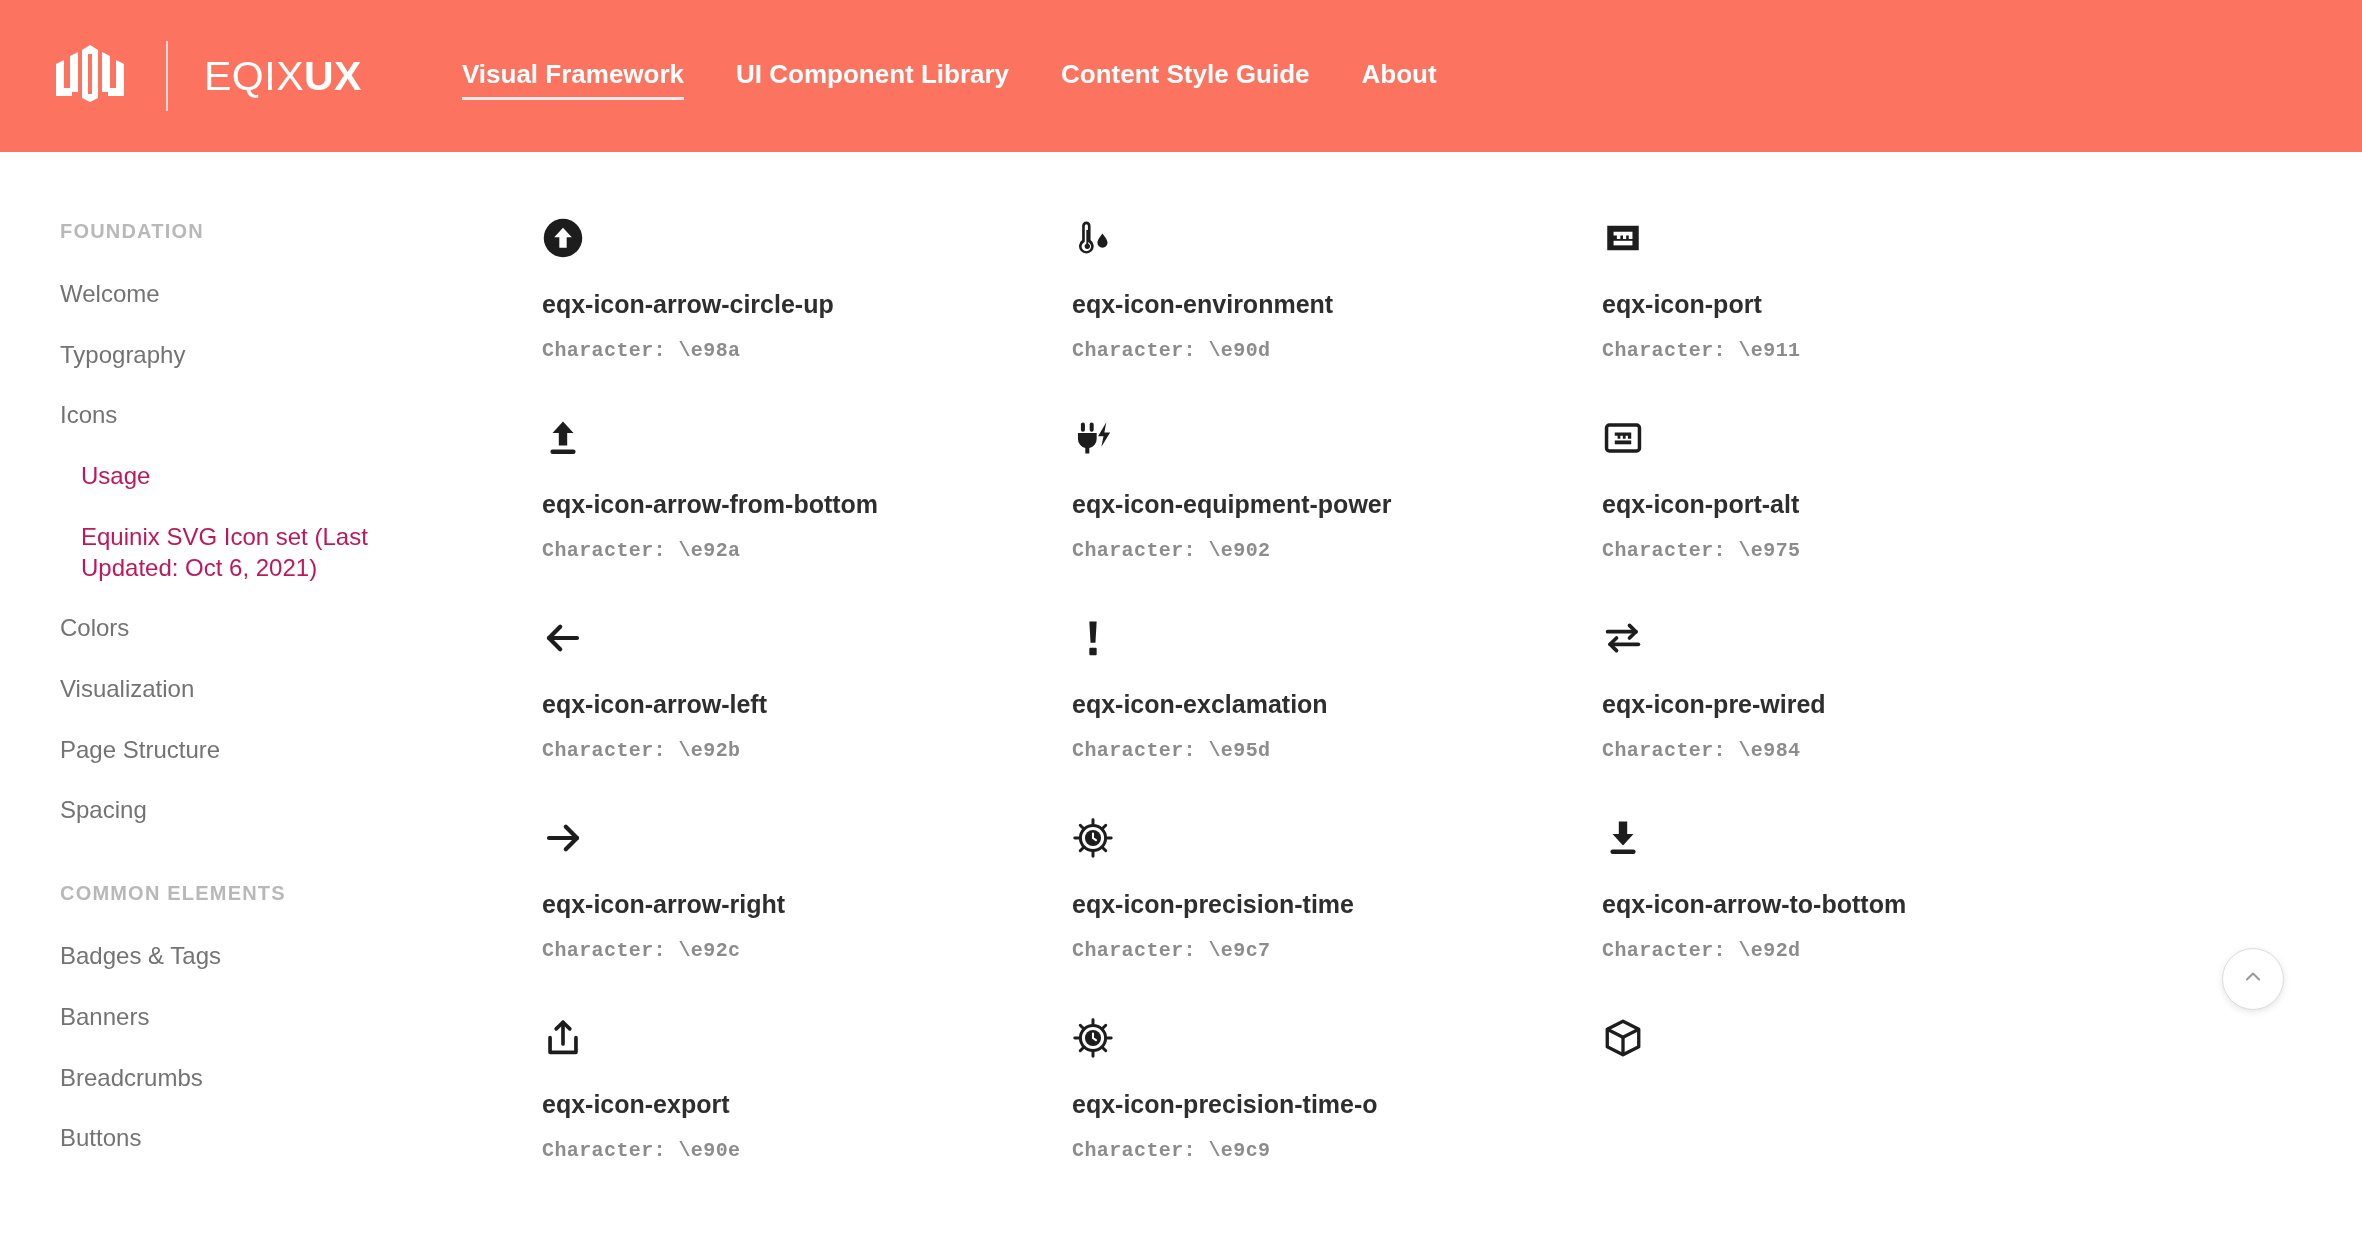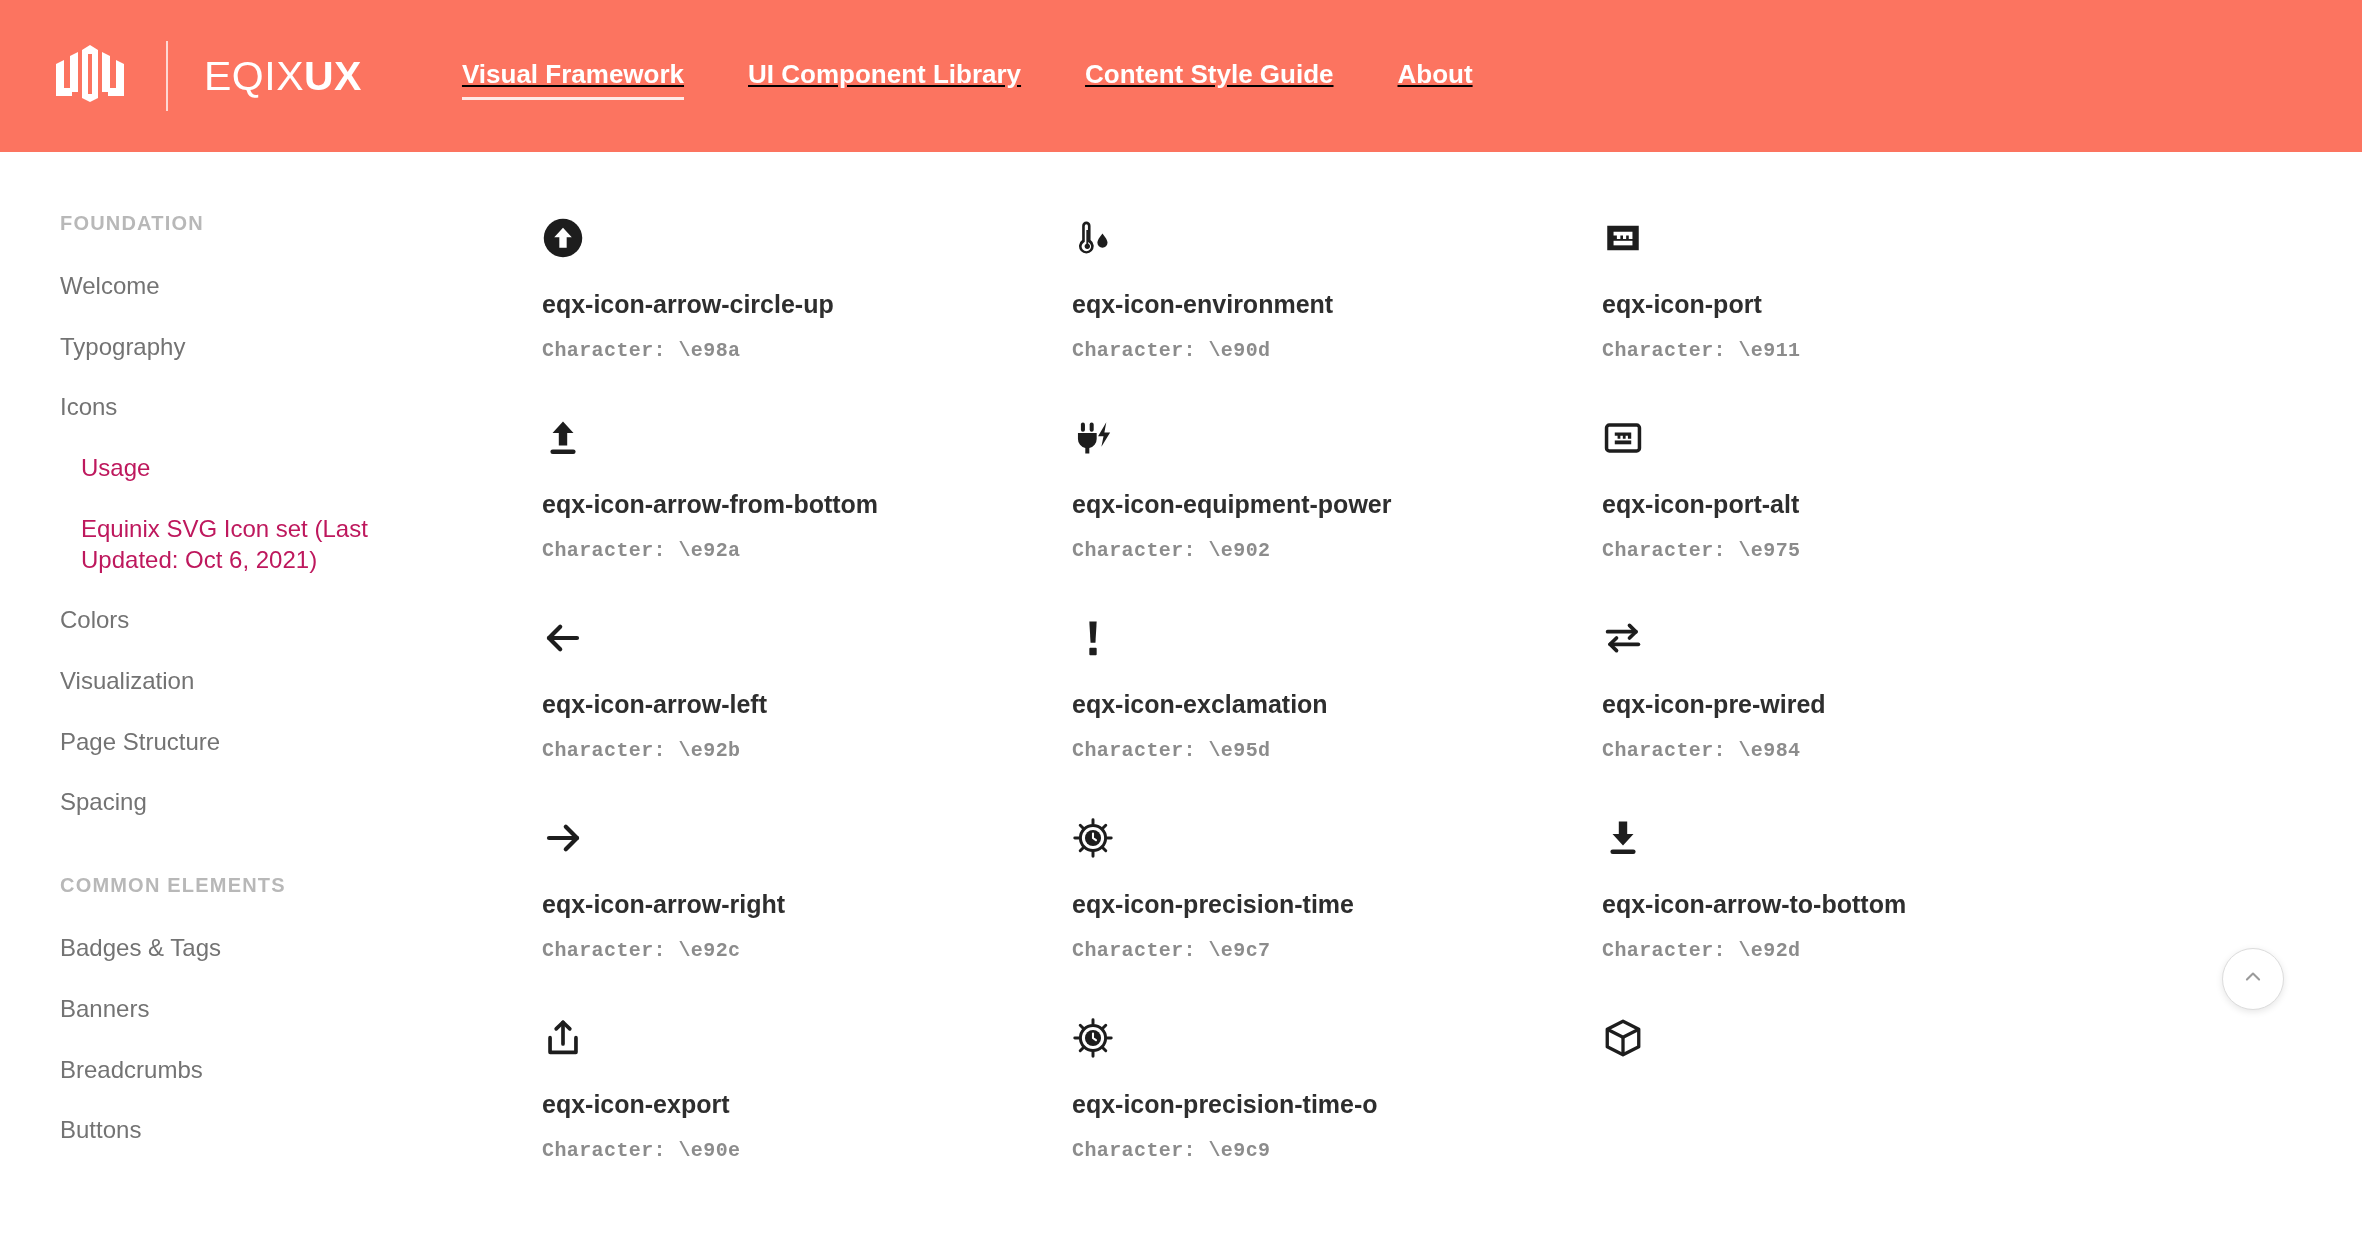--- a/index.html
+++ b/index.html
@@ -24,21 +24,21 @@
   .brand-divider {
     width: 2px; height: 70px; background: rgba(255,255,255,0.72);
     margin: 0 36px 0 30px;
   }
   .wordmark {
     color: #ffffff; font-size: 41px; letter-spacing: 0.5px;
     font-weight: 300; white-space: nowrap;
   }
   .wordmark b { font-weight: 700; }
 
-  .nav { display: flex; align-items: flex-end; margin-left: 74px; gap: 12px; text-decoration: underline; }
+  .nav { display: flex; align-items: flex-end; margin-left: 74px; gap: 0; }
   .nav-link {
     color: #ffffff;
     font-size: 26px;
     font-weight: 700;
     padding: 4px 26px 8px 26px;
     white-space: nowrap;
     text-decoration: none;
     position: relative;
     cursor: pointer;
   }
@@ -59,21 +59,21 @@
     flex: 0 0 540px;
     padding: 60px 0 0 60px;
     background: #ffffff;
   }
   .side-group-title {
     font-size: 20px;
     font-weight: 700;
     letter-spacing: 1.2px;
     color: #b8b8b8;
     margin-bottom: 36px;
-    margin-top: 0;
+    margin-top: 8px;
   }
   .side-group + .side-group .side-group-title { margin-top: 56px; }
   .side-item {
     font-size: 24px;
     color: #737373;
     margin-bottom: 30px;
     cursor: pointer;
     line-height: 1.28;
   }
   .side-item.sub {

